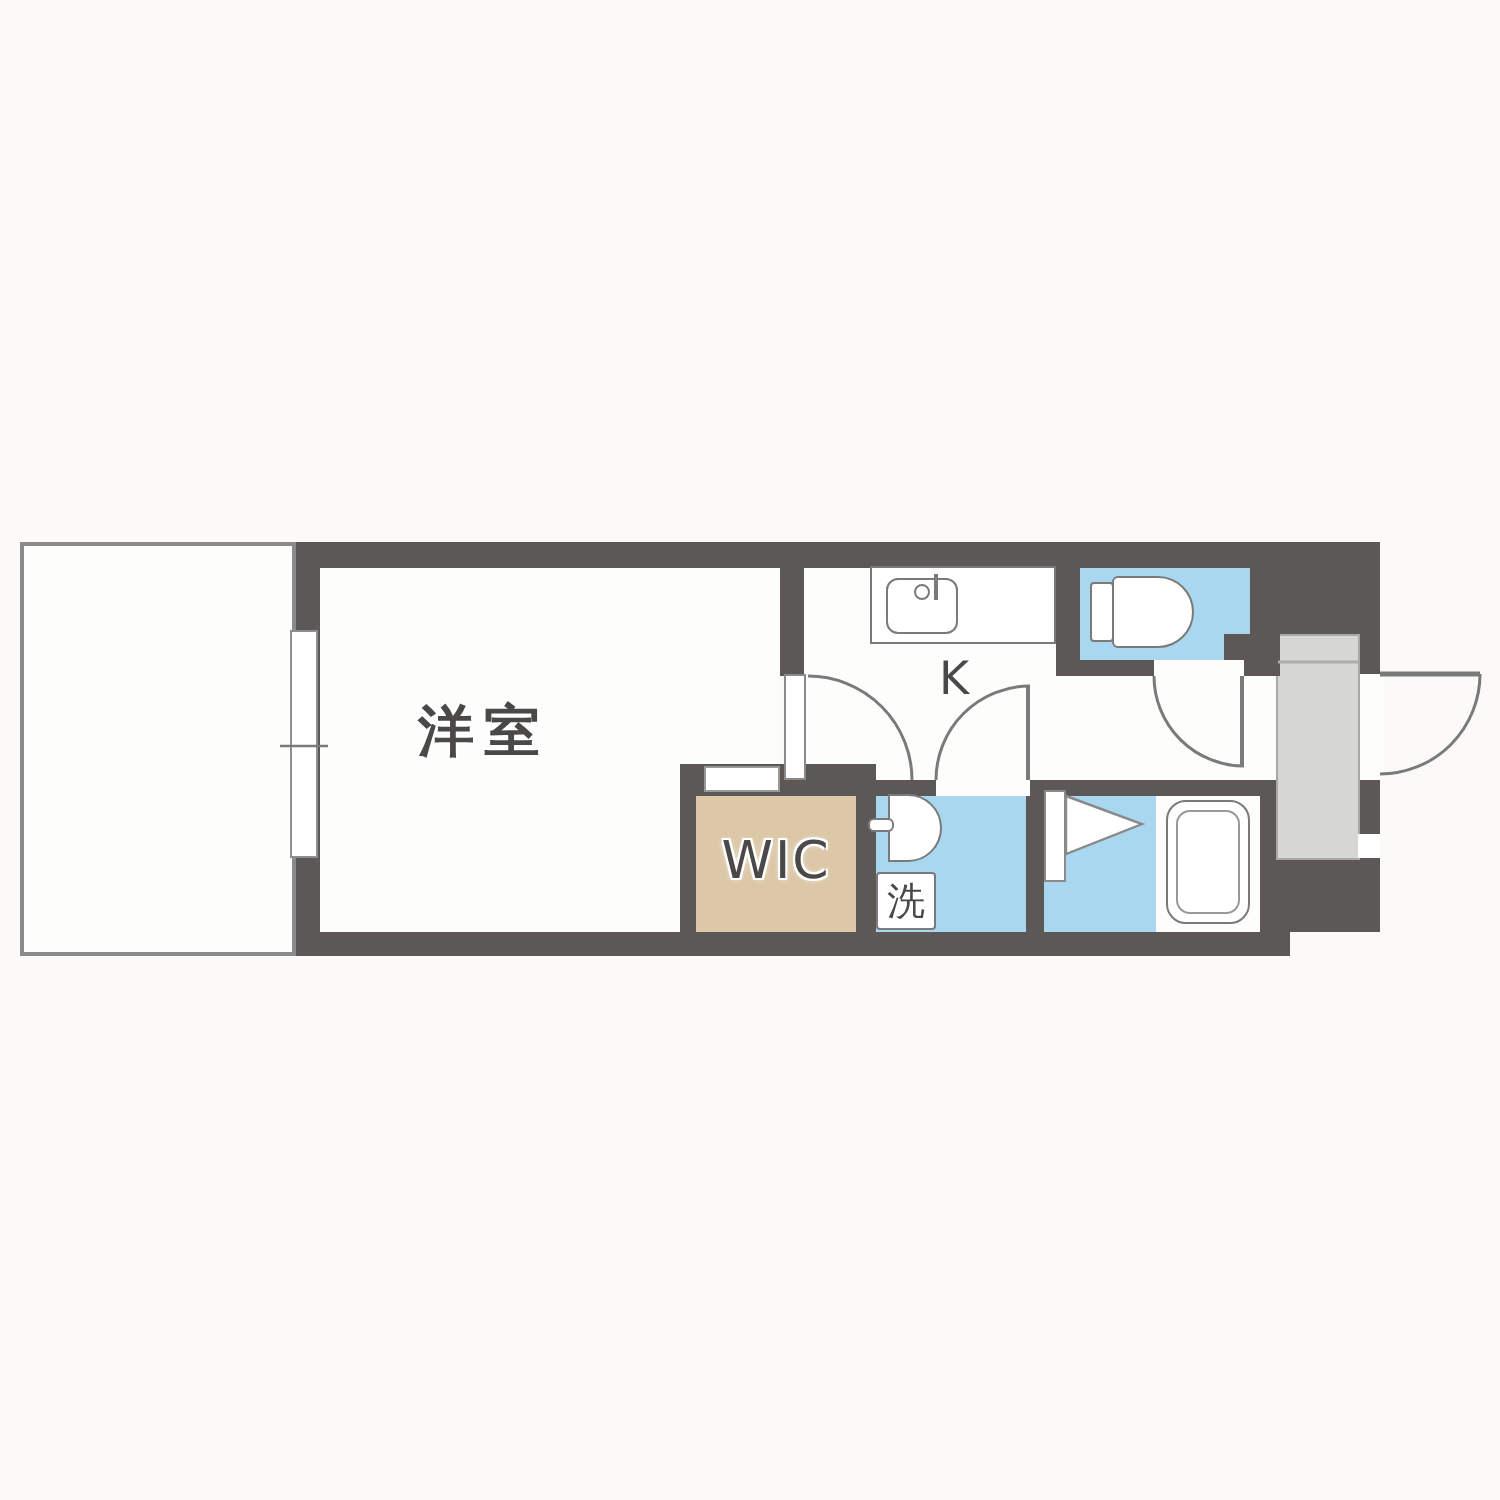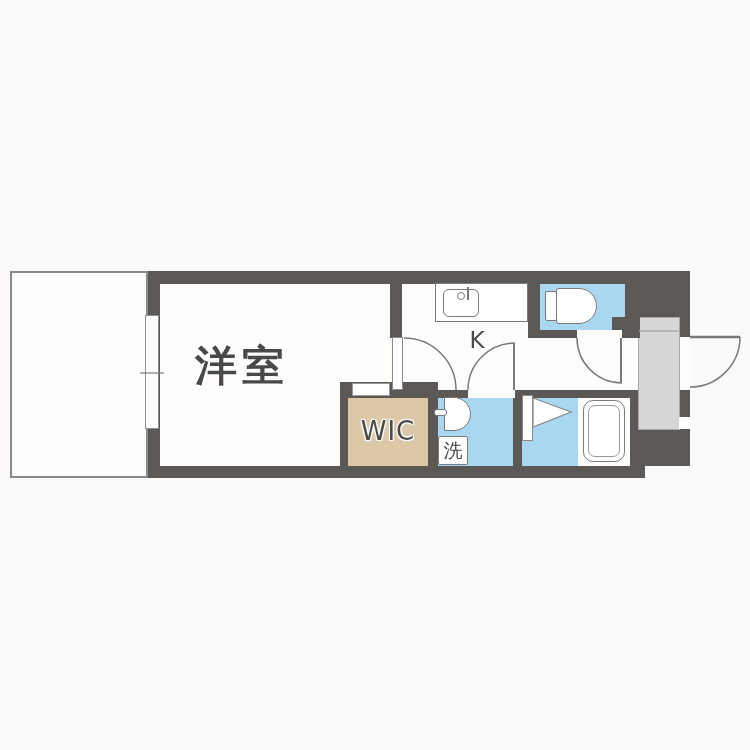--- a/index.html
+++ b/index.html
@@ -93,18 +93,18 @@
     <line x1="514" y1="343" x2="514" y2="390" stroke="#7a7a7a" stroke-width="2"></line>
     <path d="M 577 338 A 45 45 0 0 0 622 383" fill="none" stroke="#7a7a7a" stroke-width="1.5"></path>
     <line x1="621" y1="338" x2="621" y2="383" stroke="#7a7a7a" stroke-width="2"></line>
     <path d="M 740 337 A 50 50 0 0 1 690 387" fill="none" stroke="#7a7a7a" stroke-width="1.5"></path>
     <line x1="690" y1="337" x2="740" y2="337" stroke="#7a7a7a" stroke-width="2.5"></line>
     <line x1="140" y1="373" x2="164" y2="373" stroke="#7a7a7a" stroke-width="1.2"></line>
     <line x1="639" y1="331" x2="679" y2="331" stroke="#adadad" stroke-width="1.5"></line>
     <polygon points="533,398 571,412 533,427" fill="#fff" stroke="#8a8a8a" stroke-width="1.2"></polygon>
   </svg>
 
-  <div class="label" style="left:242px;top:366px;font-size:42px;letter-spacing:5px;text-align:right;">洋室</div>
+  <div class="label" style="left:242px;top:366px;font-size:28px;letter-spacing:5px;text-align:right;">洋室</div>
   <div class="label" style="left:477px;top:340px;font-size:23px;font-weight:normal;">K</div>
   <div class="label" style="left:388px;top:431px;font-size:26px;font-weight:normal;letter-spacing:1px;text-align:right;">WIC</div>
   <div class="label" style="left:453px;top:451px;font-size:19px;font-weight:normal;text-shadow:none;">洗</div>
 
 </div>
 
 </body></html>

